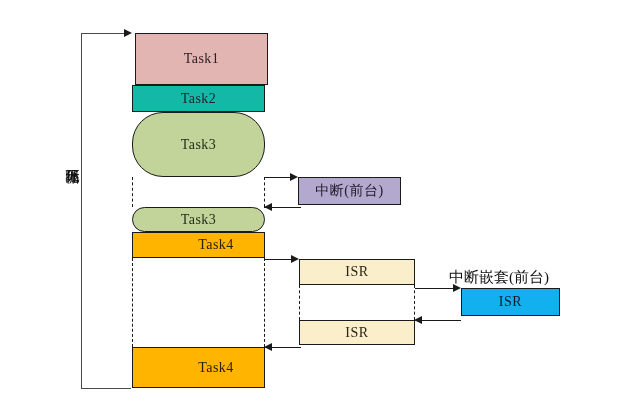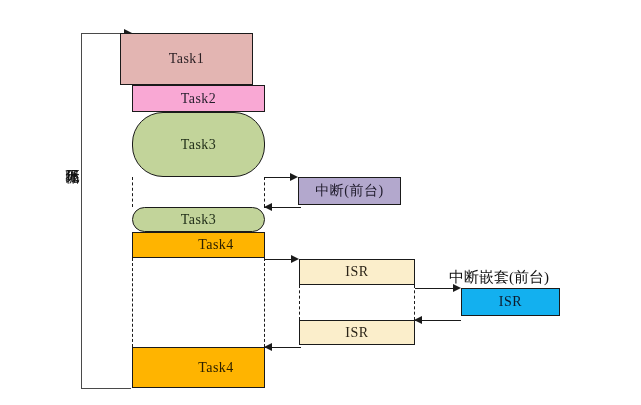--- a/index.html
+++ b/index.html
@@ -25,21 +25,21 @@
     border: 1px solid #1a1a1a;
     display: flex;
     align-items: center;
     justify-content: center;
     font-size: 14px;
     color: #1f2b1f;
     letter-spacing: .5px;
     white-space: nowrap;
   }
   .blk.task1 { background: #e3b5b2; color: #2a1f23; }
-  .blk.task2 { background: #f9a8d4; color: #241f2b; }
+  .blk.task2 { background: #14b8a6; color: #241f2b; }
   .blk.task3 { background: #c2d49a; color: #22301a; border-radius: 31px; }
   .blk.task4 { background: #ffb400; color: #2b2000; padding-left: 35px; }
   .blk.isr   { background: #fbeecb; color: #2b2418; }
   .blk.isrblue { background: #13b0ef; color: #0d1a2b; }
   .blk.intr  { background: #b3a8cd; color: #1f1b2b; font-size: 14px; }
 
   
   .lbl {
     position: absolute;
     font-size: 15px;
@@ -98,21 +98,21 @@
 
   <div class="hline" style="left:81px; top:33px; width:44px; border-top-color:#4a4a4a;"></div>
   <div class="arrow-r" style="left:124px; top:28.5px;"></div>
 
   <div class="vline" style="left:81px; top:33px; height:355px;"></div>
 
   <div class="hline" style="left:81px; top:388px; width:50px; border-top-color:#4a4a4a;"></div>
 
   <div class="vlabel" style="left:63px; top:159px;">无限循环</div>
 
-  <div class="blk task1" style="left:120px; top:33px; width:133px; height:52px;">Task1</div>
+  <div class="blk task1" style="left:135px; top:33px; width:133px; height:52px;">Task1</div>
 
   <div class="blk task2" style="left:132px; top:85px; width:133px; height:27px;">Task2</div>
 
   <div class="blk task3" style="left:132px; top:112px; width:133px; height:65px;">Task3</div>
 
   <div class="blk task3" style="left:132px; top:207px; width:133px; height:25px;">Task3</div>
 
   <div class="blk task4" style="left:132px; top:232px; width:133px; height:26px;">Task4</div>
 
   <div class="blk task4" style="left:132px; top:347px; width:133px; height:41px;">Task4</div>

